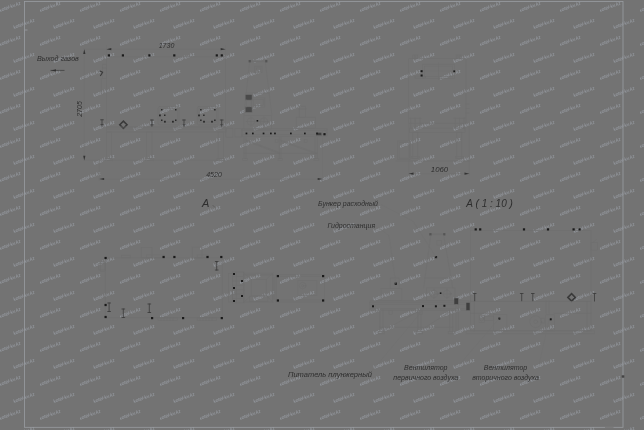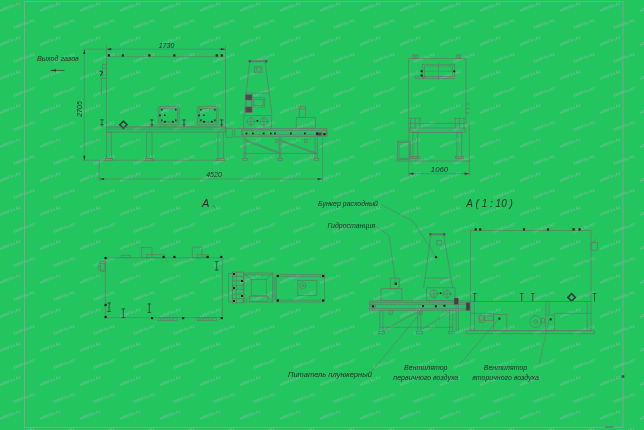--- a/index.html
+++ b/index.html
@@ -1,16 +1,16 @@
 <!DOCTYPE html>
 <html><head>
 <meta charset="utf-8">
 <style>
   html,body{margin:0;padding:0;background:#ffffff;}
-  #sheet{width:644px;height:430px;position:relative;overflow:hidden;background:#22c55e;}
+  #sheet{width:644px;height:430px;position:relative;overflow:hidden;background:#737373;}
   svg{display:block;}
   text{font-family:"Liberation Sans", sans-serif;}
 </style>
 </head>
 <body>
 <div id="sheet">
 <svg width="644" height="430" viewBox="0 0 644 430" xmlns="http://www.w3.org/2000/svg">
 <defs>
   <pattern id="wm" width="40" height="34" patternUnits="userSpaceOnUse">
     <text x="0" y="12" font-size="4.8" font-style="italic" fill="#b2bac8" opacity="0.6" transform="rotate(-20 0 12)">kotel-kv.kz</text>

